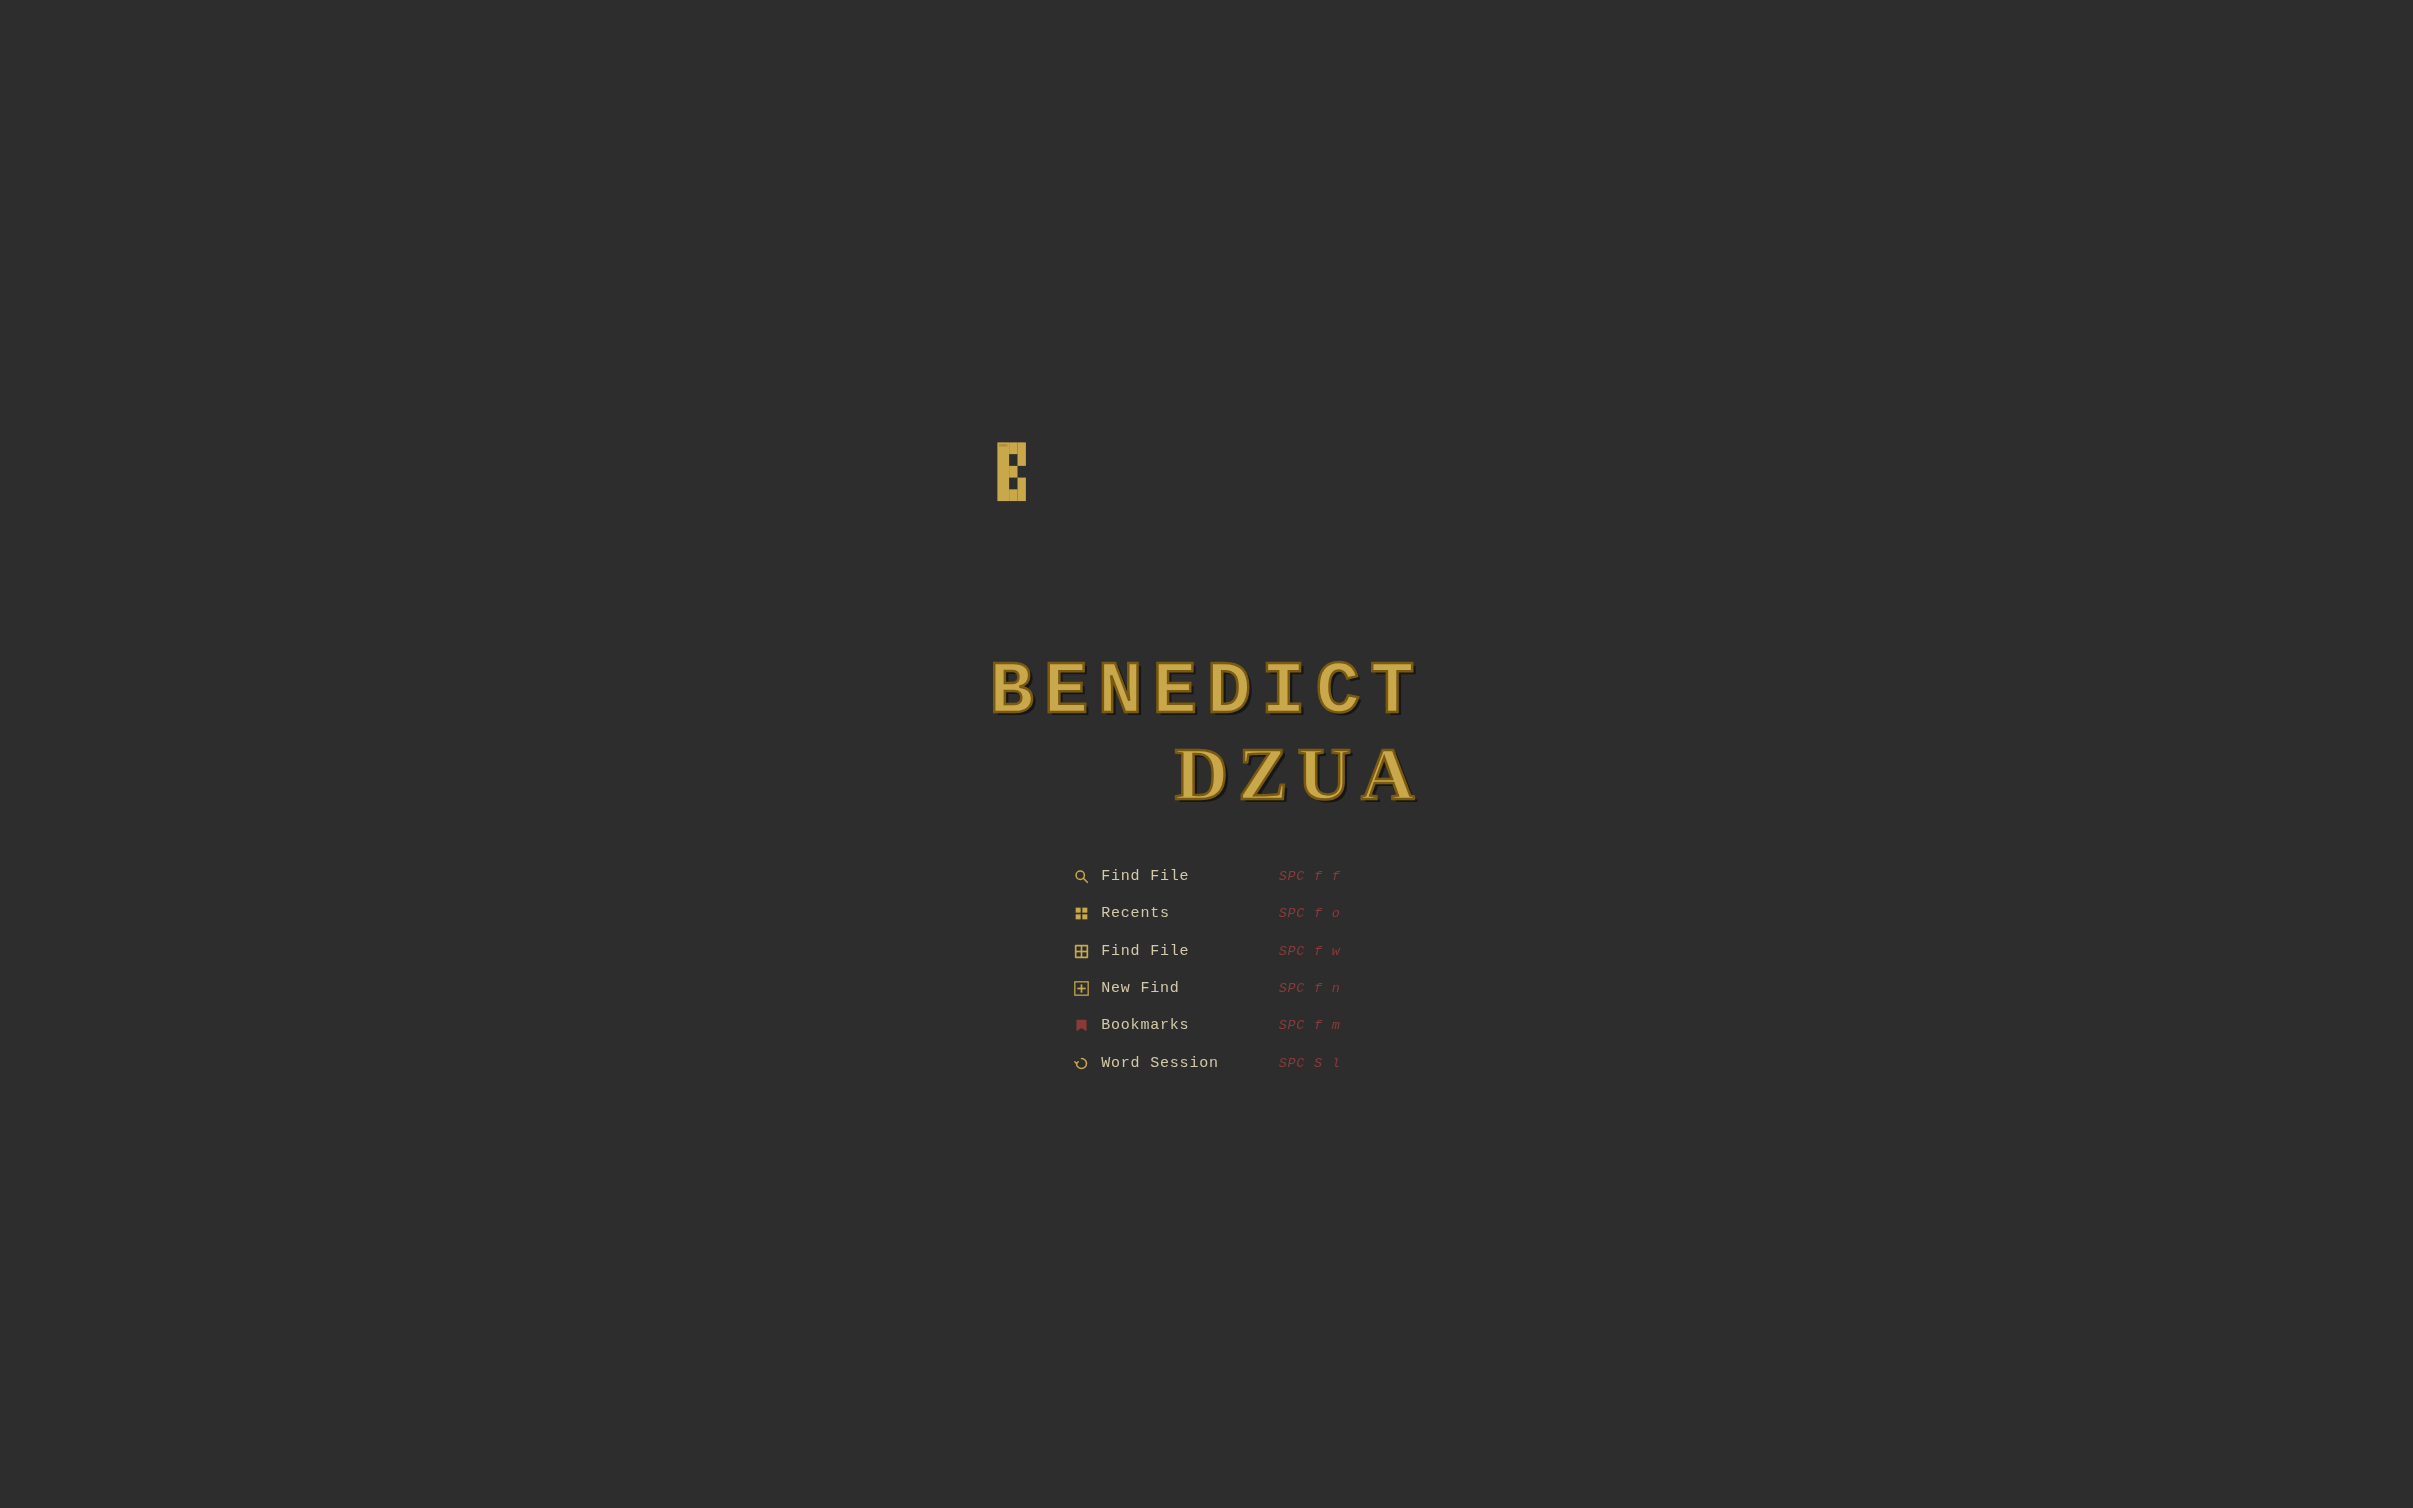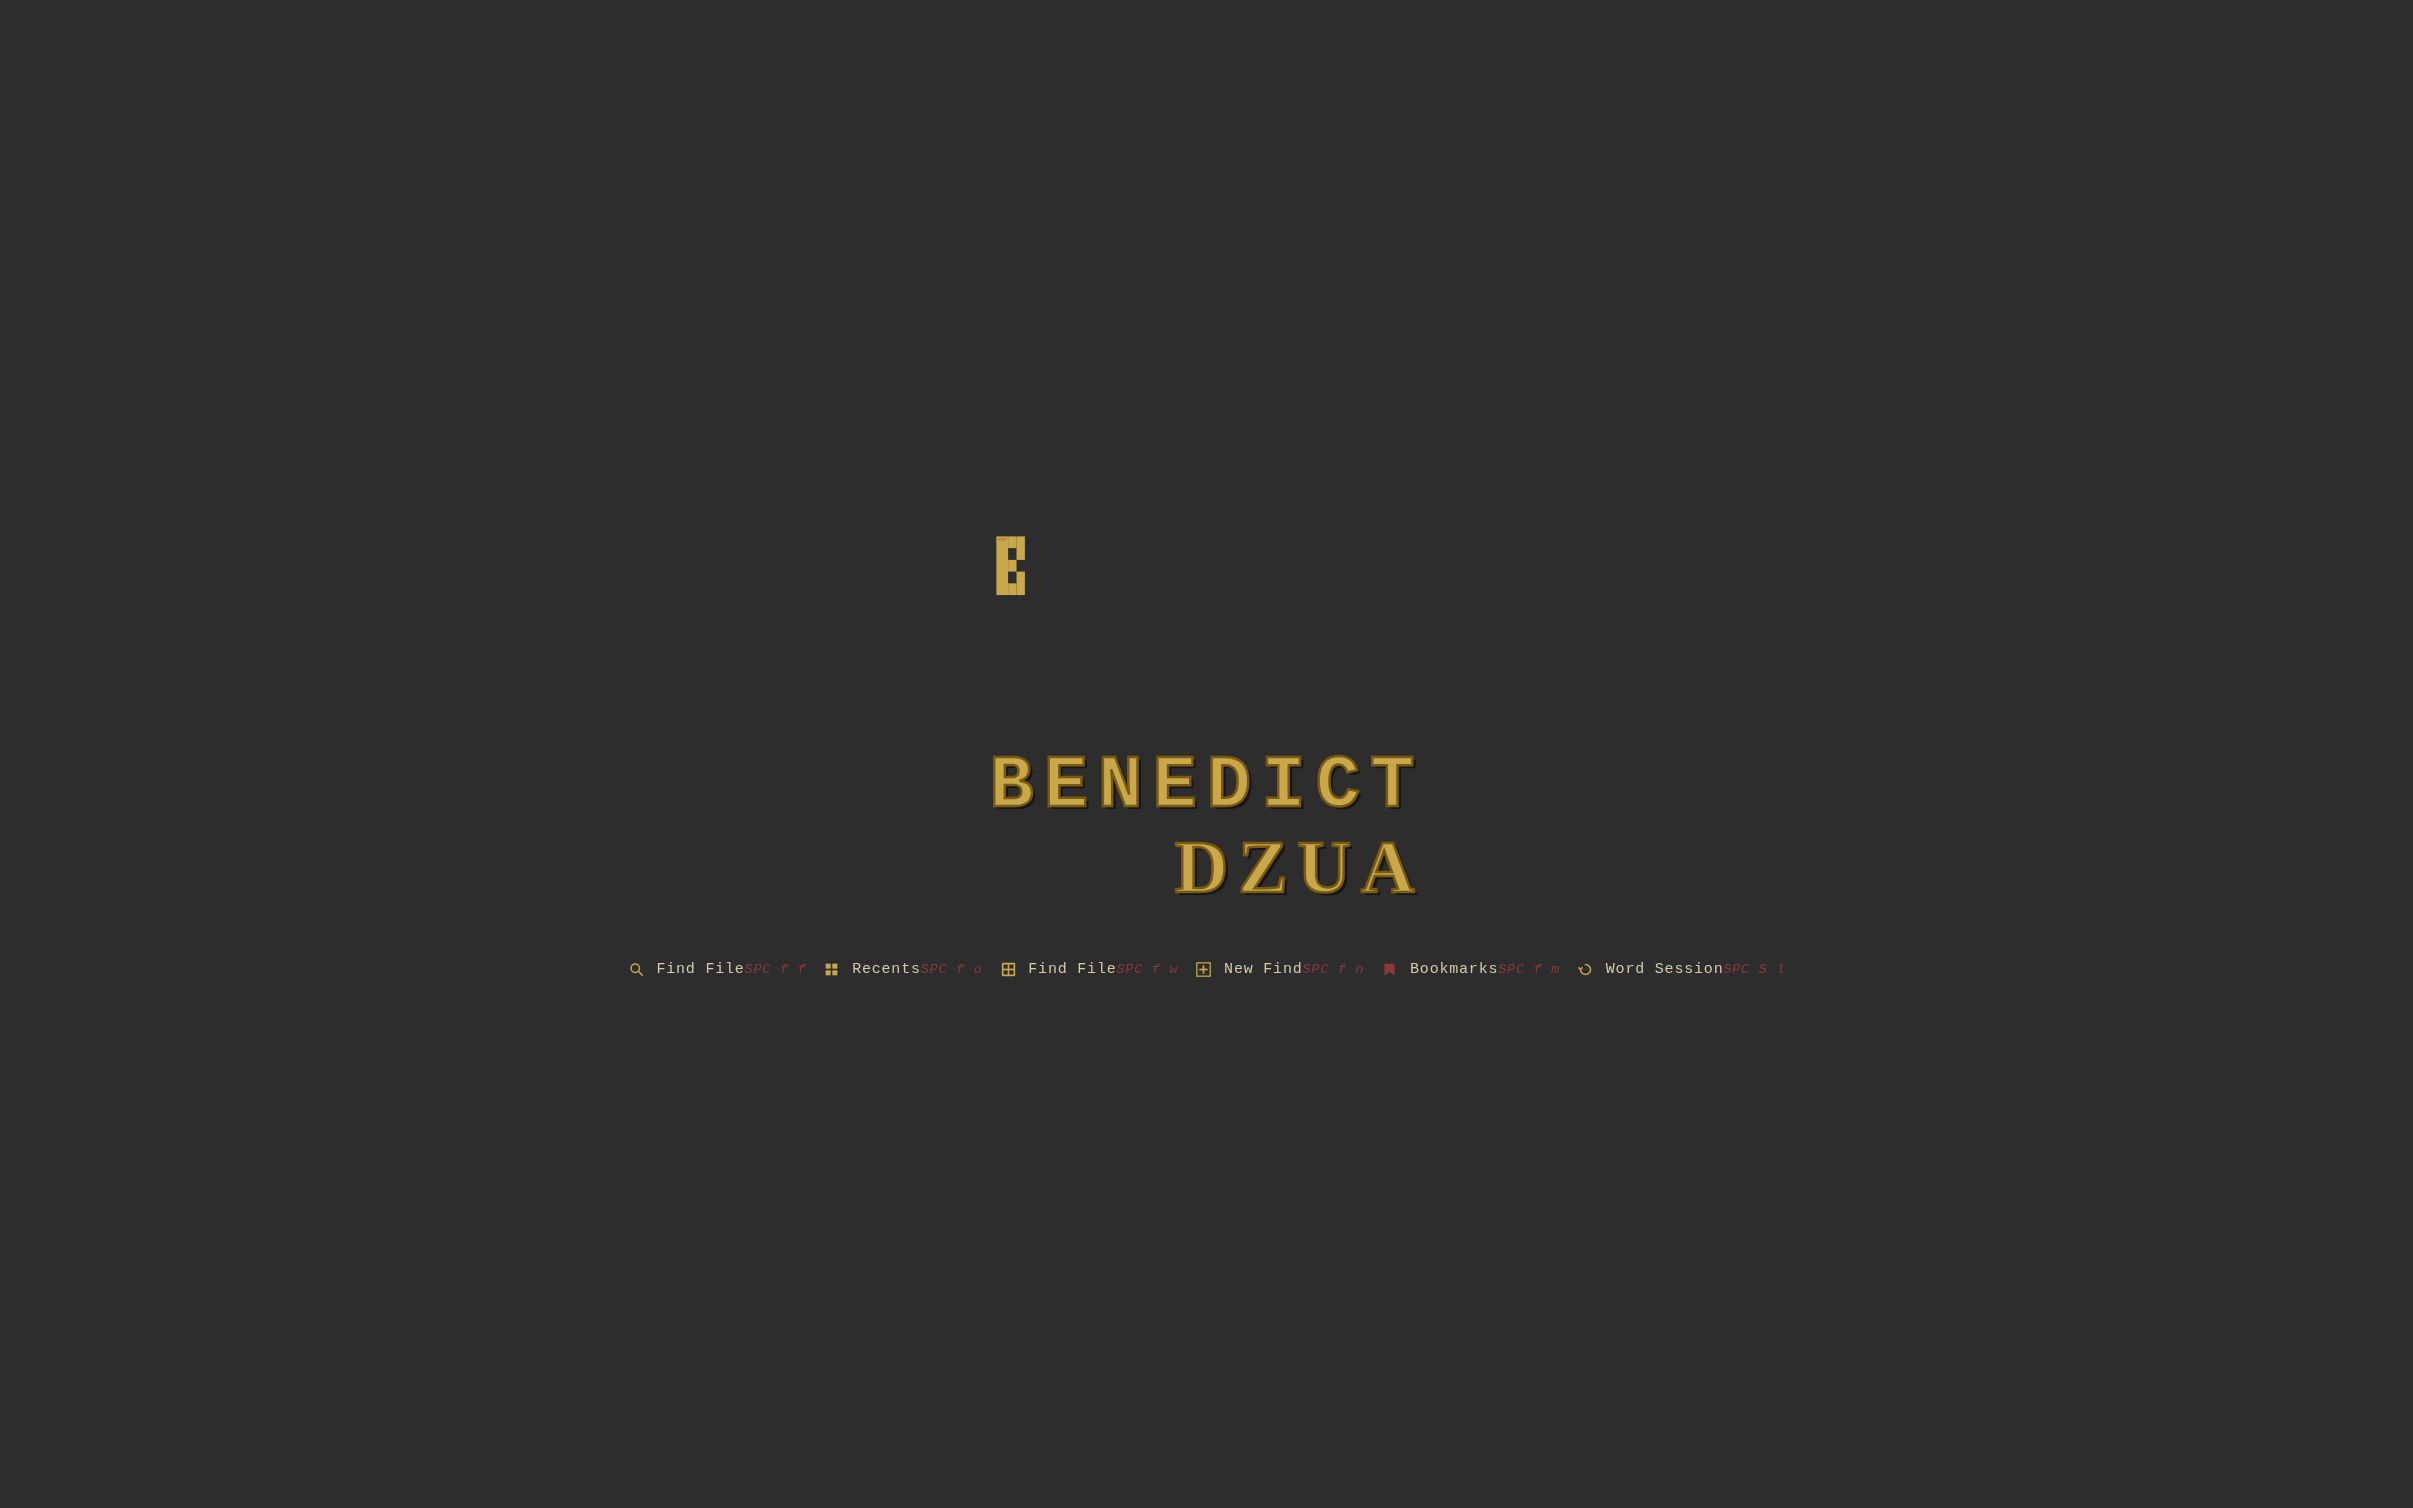--- a/index.html
+++ b/index.html
@@ -22,24 +22,23 @@
 
     .main-container {
       display: flex;
       flex-direction: column;
       align-items: center;
       gap: 34px;
     }
 
     .menu-container {
       display: flex;
-      flex-direction: row;
+      flex-direction: column;
       gap: 17px;
       min-width: 268px;
-      align-items: flex-end;
     }
 
     .menu-item {
       display: flex;
       align-items: center;
       justify-content: space-between;
       cursor: pointer;
       padding: 1.7px 0;
     }
 

